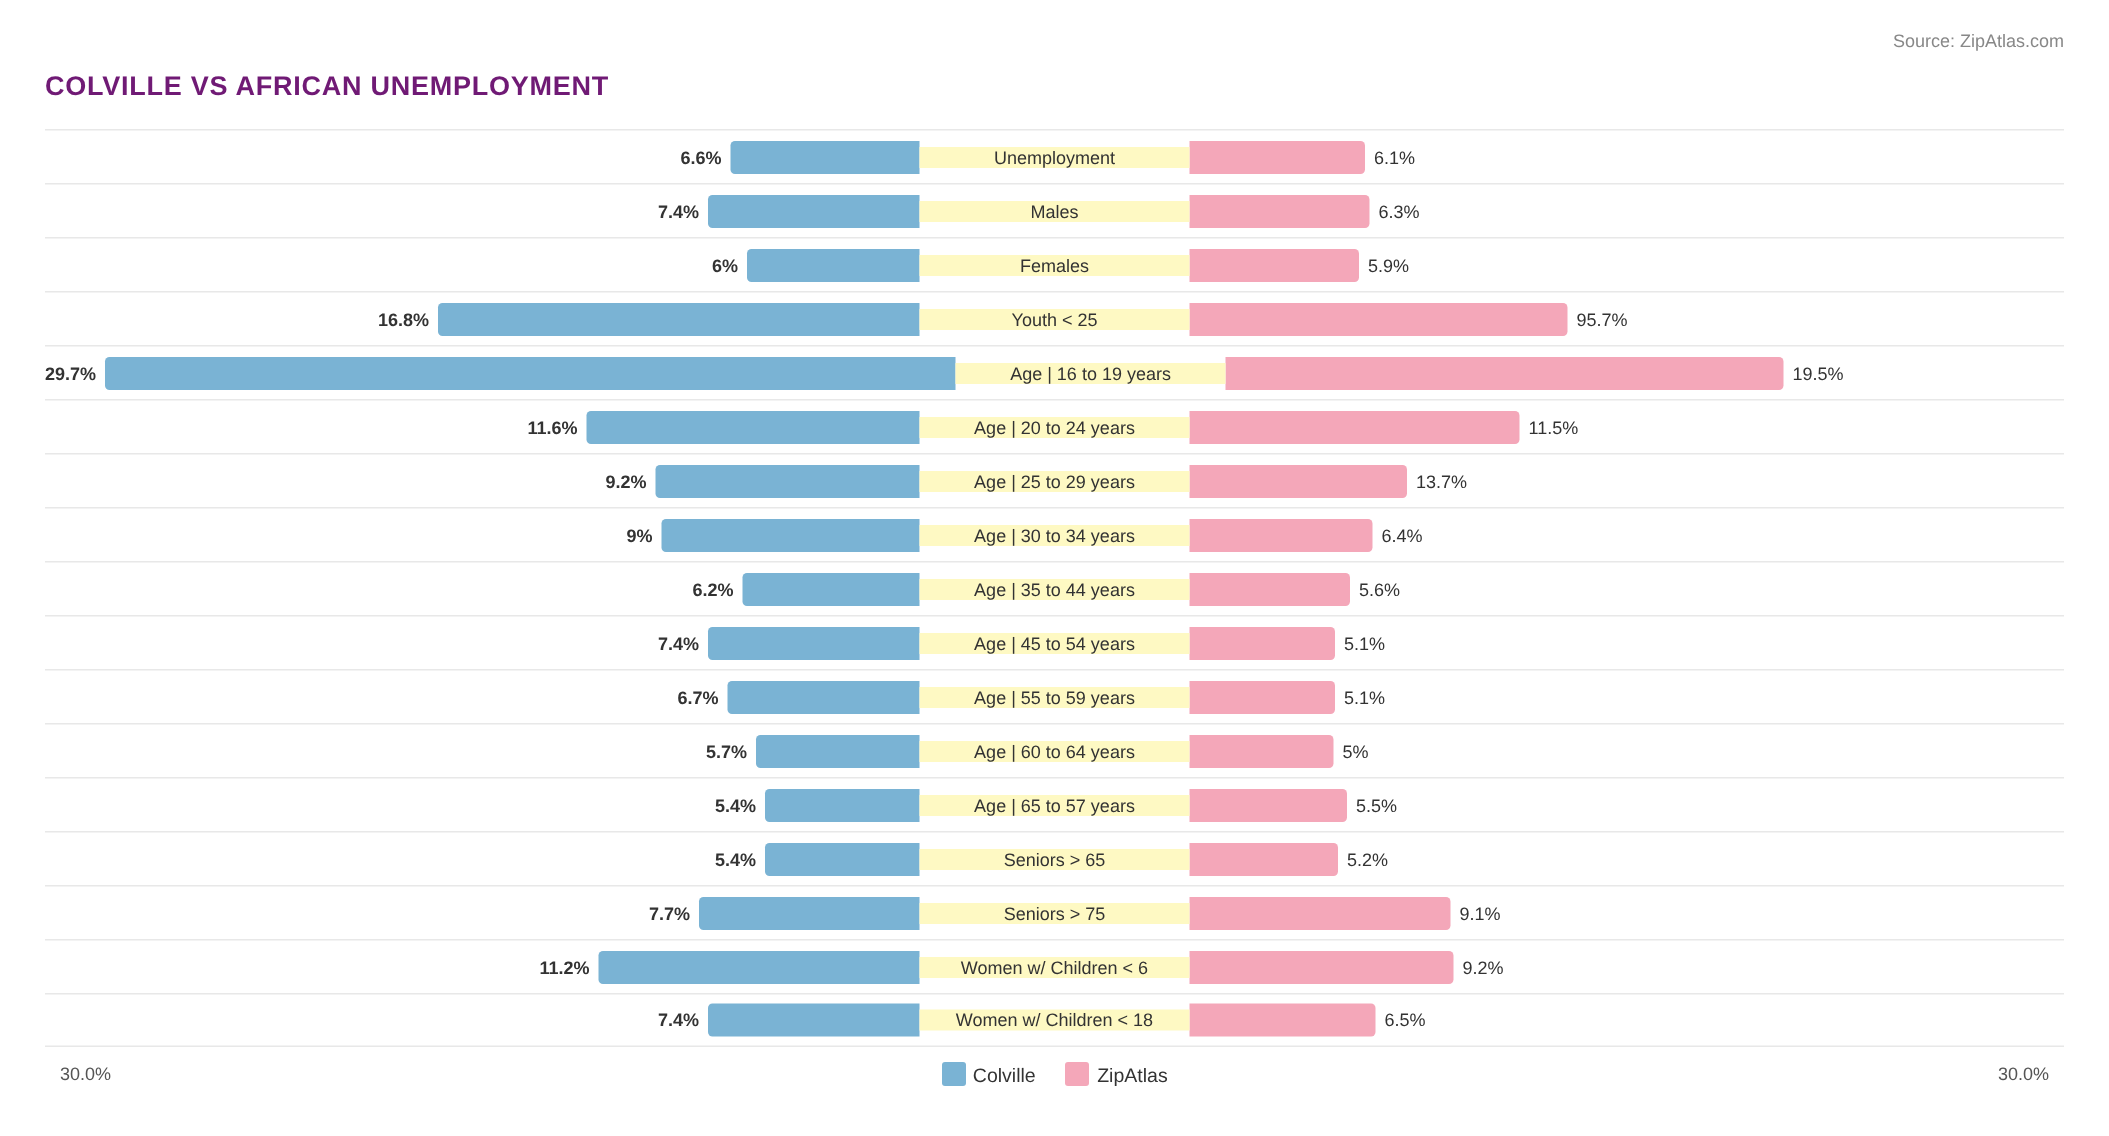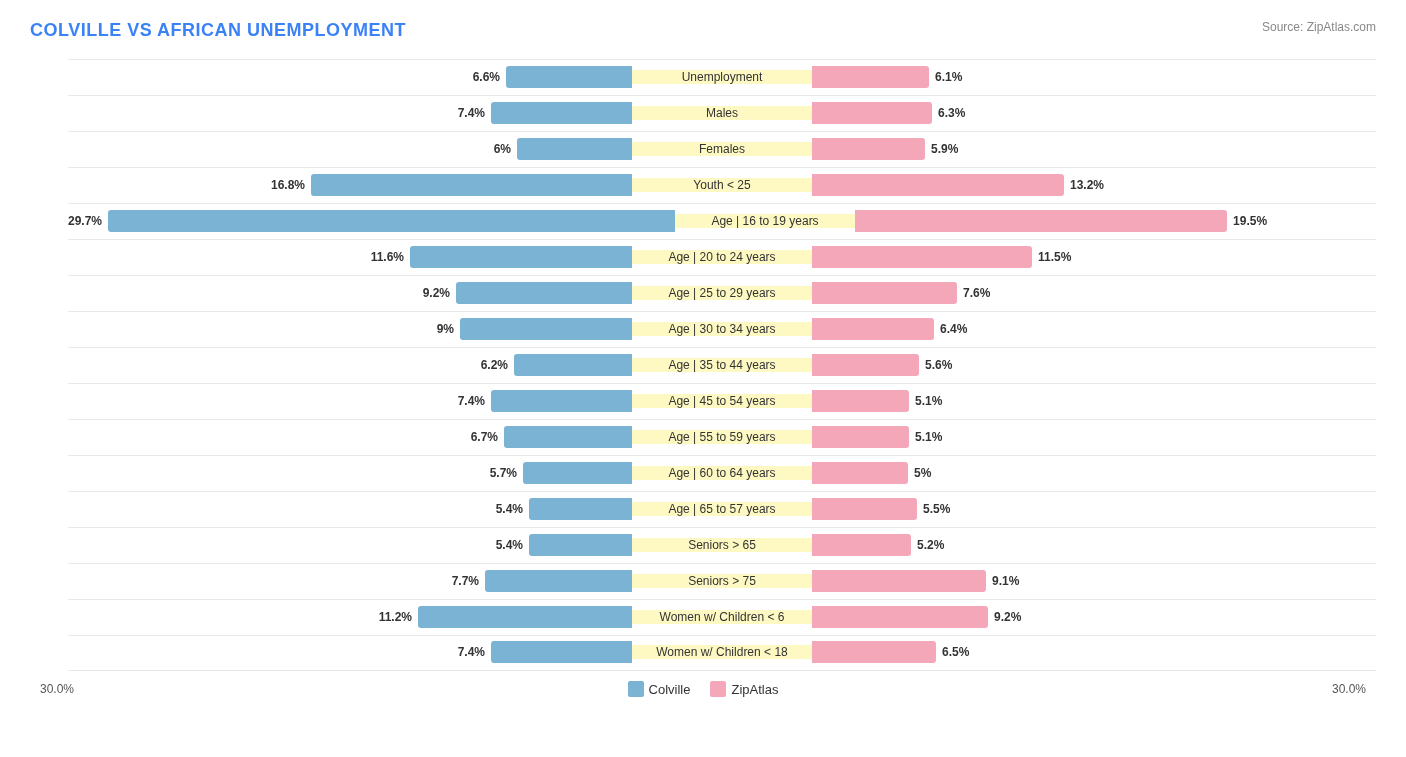--- a/index.html
+++ b/index.html
@@ -16,63 +16,63 @@
     }
     .chart-header {
       display: flex;
       justify-content: space-between;
       align-items: flex-start;
       margin-bottom: 18px;
     }
     .chart-title {
       font-size: 18px;
       font-weight: bold;
-      color: #3b82f6;
+      color: #701a75;
       text-transform: uppercase;
       letter-spacing: 0.5px;
+      margin-top: 27px;
     }
     .chart-source {
       font-size: 12px;
       color: #888;
     }
     .chart-body {
       width: 100%;
     }
     .row-wrap {
       display: flex;
       flex-direction: column;
       gap: 0px;
     }
     .bar-row {
       display: flex;
-      align-items: flex-end;
+      align-items: center;
       height: 36px;
       border-top: 1px solid #e8e8e8;
-      margin-left: 38px;
     }
     .bar-row:last-child {
       border-bottom: 1px solid #e8e8e8;
     }
     .left-value {
       font-size: 12px;
       color: #333;
       white-space: nowrap;
       min-width: 40px;
       text-align: right;
       padding-right: 6px;
       font-weight: 600;
     }
     .right-value {
       font-size: 12px;
       color: #333;
       white-space: nowrap;
       min-width: 40px;
       text-align: left;
       padding-left: 6px;
-      font-weight: 700;
+      font-weight: 400;
     }
     .bar-blue {
       background: #7ab3d4;
       height: 22px;
       border-radius: 3px 0 0 3px;
       display: inline-block;
     }
     .bar-pink {
       background: #f4a7b9;
       height: 22px;
@@ -200,21 +200,21 @@
   </div>
         <div class="bar-row">
     <div class="row-inner">
       <div class="left-bar-area">
         <span class="left-value">16.8%</span>
         <div class="bar-blue" style="width:321px;"></div>
       </div>
       <div class="center-label">Youth &lt; 25</div>
       <div class="right-bar-area">
         <div class="bar-pink" style="width:252px;"></div>
-        <span class="right-value">13.2%</span>
+        <span class="right-value">95.7%</span>
       </div>
     </div>
   </div>
         <div class="bar-row">
     <div class="row-inner">
       <div class="left-bar-area">
         <span class="left-value">29.7%</span>
         <div class="bar-blue" style="width:567px;"></div>
       </div>
       <div class="center-label">Age | 16 to 19 years</div>
@@ -239,21 +239,21 @@
   </div>
         <div class="bar-row">
     <div class="row-inner">
       <div class="left-bar-area">
         <span class="left-value">9.2%</span>
         <div class="bar-blue" style="width:176px;"></div>
       </div>
       <div class="center-label">Age | 25 to 29 years</div>
       <div class="right-bar-area">
         <div class="bar-pink" style="width:145px;"></div>
-        <span class="right-value">7.6%</span>
+        <span class="right-value">13.7%</span>
       </div>
     </div>
   </div>
         <div class="bar-row">
     <div class="row-inner">
       <div class="left-bar-area">
         <span class="left-value">9%</span>
         <div class="bar-blue" style="width:172px;"></div>
       </div>
       <div class="center-label">Age | 30 to 34 years</div>

